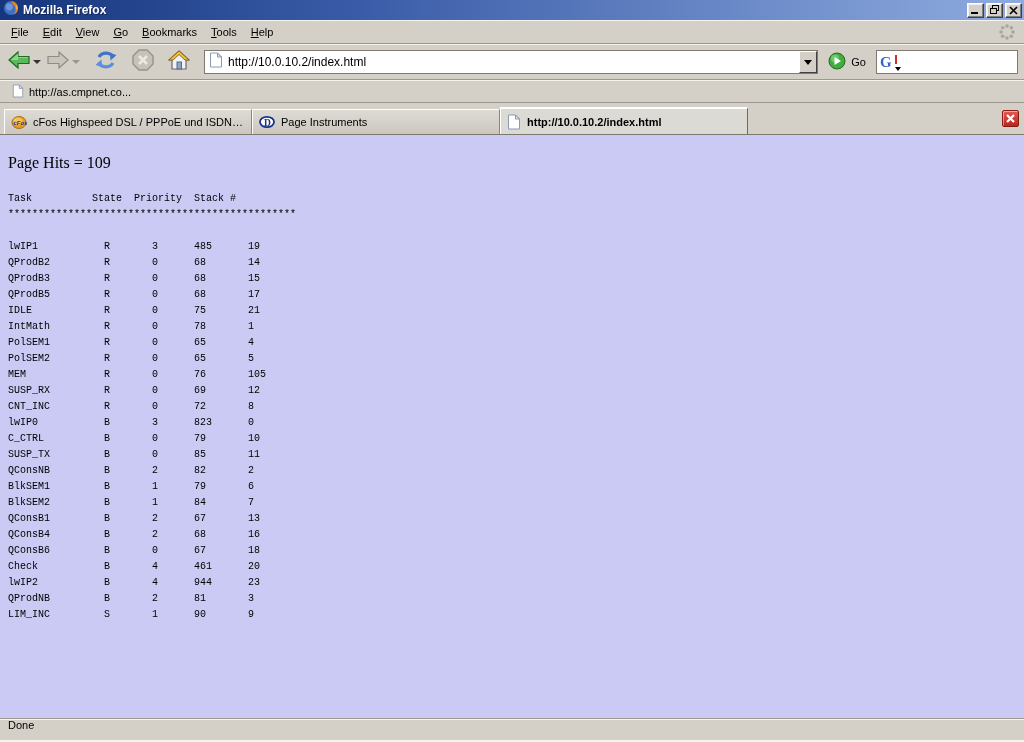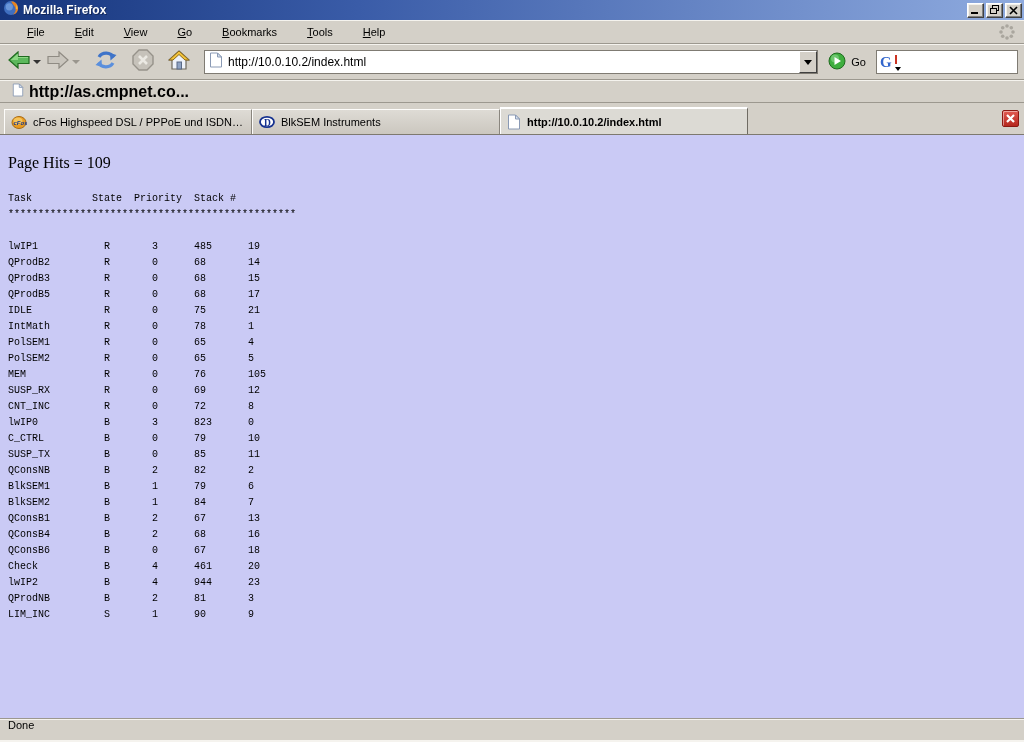--- a/index.html
+++ b/index.html
@@ -24,21 +24,21 @@
     display: flex; align-items: center; justify-content: center; padding: 0; cursor: default;
   }
   .winbtn svg { display: block; }
 
   
   .menubar {
     height: 24px; flex: 0 0 24px; background: #d4d0c8;
     border-top: 1px solid #f5f3ee; border-bottom: 1px solid #9c988f;
     display: flex; align-items: center; padding: 0 4px; font-size: 11px; color: #000;
   }
-  .menu-item { padding: 3px 7px; cursor: default; margin-left: 16px; }
+  .menu-item { padding: 3px 7px; cursor: default; }
   .menu-item u { text-decoration: underline; }
   .throbber { margin-left: auto; margin-right: 4px; display: flex; align-items: center; }
 
   
   .navbar {
     height: 36px; flex: 0 0 36px; background: #d4d0c8;
     border-top: 1px solid #f5f3ee; border-bottom: 1px solid #9c988f;
     display: flex; align-items: center; padding: 0 6px;
   }
   .nav-btn { display: flex; align-items: center; height: 30px; padding: 0 2px; margin-right: 2px; }
@@ -72,21 +72,21 @@
   .g-wrap { position: relative; width: 20px; height: 18px; }
   .g-wrap .g { font-family: "Liberation Serif", serif; font-weight: bold; font-size: 15px; color: #3366cc; line-height: 18px; }
   .g-wrap .g-red { position: absolute; right: 3px; top: 2px; width: 2px; height: 9px; background: #cc3322; }
   .g-wrap .g-caret { position: absolute; right: -1px; bottom: 0; width: 0; height: 0;
     border-left: 3px solid transparent; border-right: 3px solid transparent; border-top: 4px solid #000; }
 
   
   .bookmarksbar {
     height: 23px; flex: 0 0 23px; background: #d4d0c8;
     border-top: 1px solid #f5f3ee; border-bottom: 1px solid #9c988f;
-    display: flex; align-items: center; padding: 0 6px; font-size: 16px; font-weight: bold;
+    display: flex; align-items: center; padding: 0 6px; font-size: 11px;
   }
   .bookmark-item { display: flex; align-items: center; gap: 5px; padding: 2px 6px; cursor: default; }
 
   
   .tabbar {
     height: 32px; flex: 0 0 32px; background: #d4d0c8; position: relative;
     border-bottom: 1px solid #7d796f; display: flex; align-items: flex-end; padding: 0 0 0 4px;
   }
   .tab {
     width: 248px; height: 25px; display: flex; align-items: center; gap: 6px;
@@ -275,21 +275,21 @@
         </span>
         <span class="tab-label">cFos Highspeed DSL / PPPoE und ISDN CAP...</span>
       </div>
       <div class="tab">
         <span style="flex: 0 0 auto; display: flex;">
           <svg width="16" height="16" viewBox="0 0 16 16">
             <ellipse cx="8" cy="8" rx="7" ry="5.2" fill="#fff" stroke="#15318f" stroke-width="1.8"></ellipse>
             <text x="5" y="11.5" font-size="9.5" font-weight="bold" fill="#15318f" font-family="Liberation Serif, serif">D</text>
           </svg>
         </span>
-        <span class="tab-label">BlkSEM Instruments</span>
+        <span class="tab-label">Page Instruments</span>
       </div>
       <div class="tab active">
         <span style="flex: 0 0 auto; display: flex;">
           <svg width="14" height="16" viewBox="0 0 14 16">
             <path d="M1.5 1 h7 l4 4 v10 h-11 z" fill="#fff" stroke="#8a9ab5"></path>
             <path d="M8.5 1 l4 4 h-4 z" fill="#d9e4f1" stroke="#8a9ab5"></path>
           </svg>
         </span>
         <span class="tab-label">http://10.0.10.2/index.html</span>
       </div>

